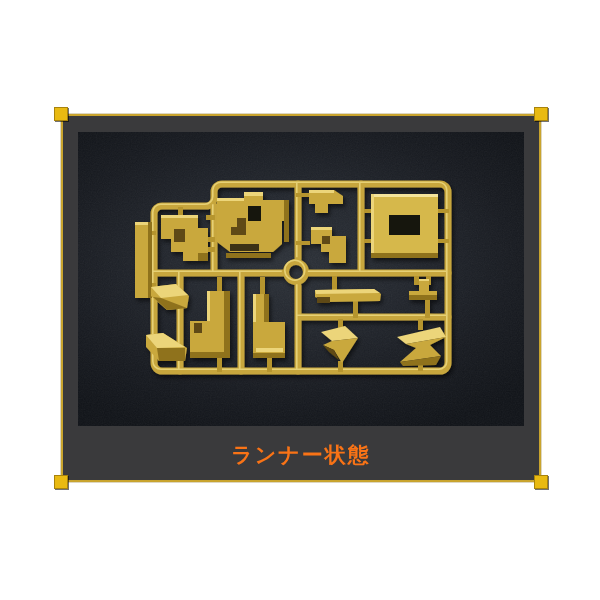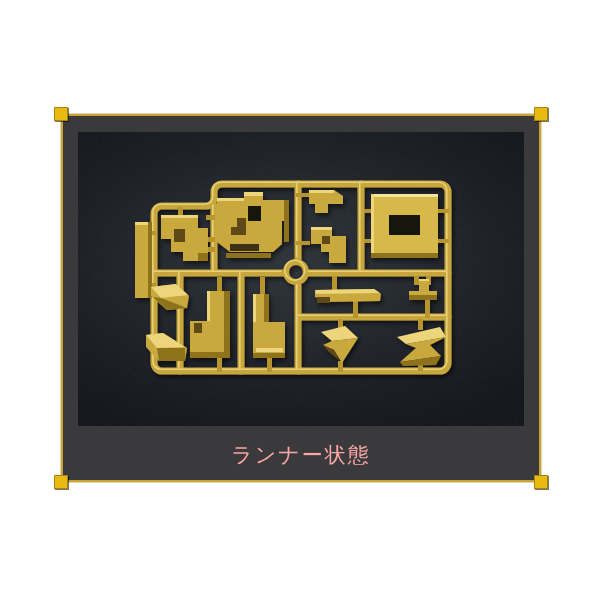--- a/index.html
+++ b/index.html
@@ -19,21 +19,21 @@
     background:
       radial-gradient(ellipse 72% 62% at 47% 44%, #2c3138 0%, #22262d 38%, #171a20 72%, #101318 100%);
     overflow:hidden;
   }
   .photo svg{display:block;width:446px;height:294px;}
   .caption-bar{
     position:absolute;left:0;right:0;bottom:0;height:52px;
     display:flex;align-items:center;justify-content:center;
   }
   .caption-text{
-    color:#fca5a5;font-size:21px;letter-spacing:2px;line-height:1;
+    color:#f97316;font-size:21px;letter-spacing:2px;line-height:1;font-weight:bold;
   }
   .corner{
     position:absolute;width:14px;height:14px;box-sizing:border-box;
     background:#e9ba12;border:1px solid #a8830d;
     box-shadow:1px 1px 0 rgba(0,0,0,0.55);
   }
   .corner.tl{left:-9px;top:-9px;}
   .corner.tr{right:-9px;top:-9px;}
   .corner.bl{left:-9px;bottom:-9px;}
   .corner.br{right:-9px;bottom:-9px;}

